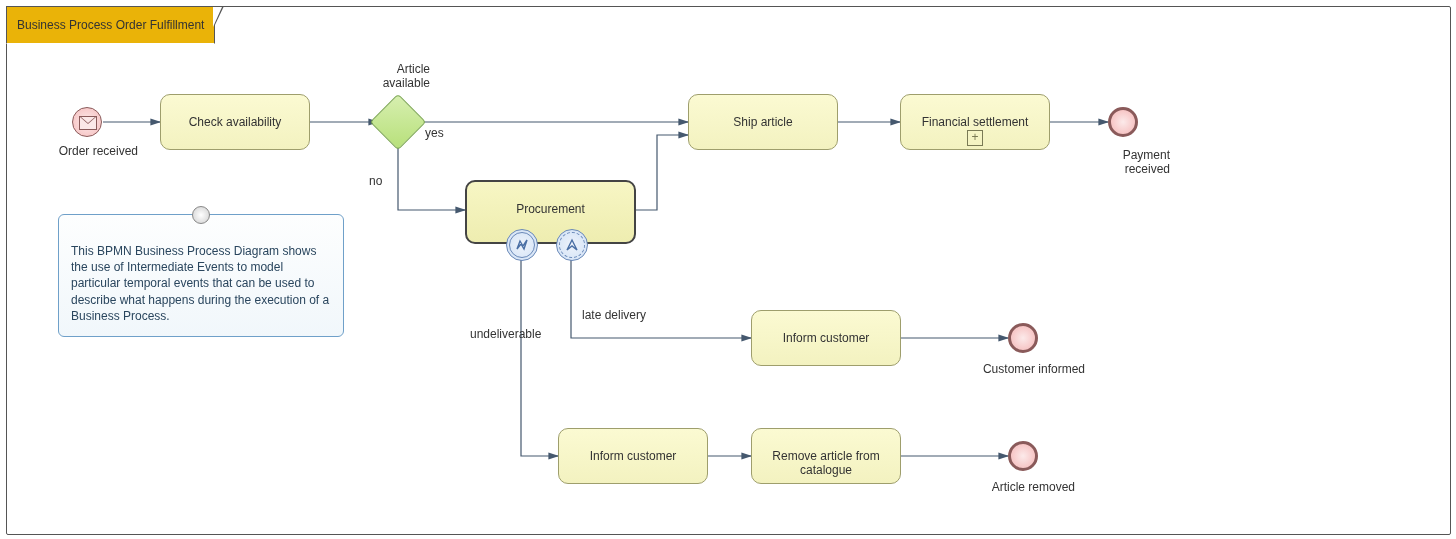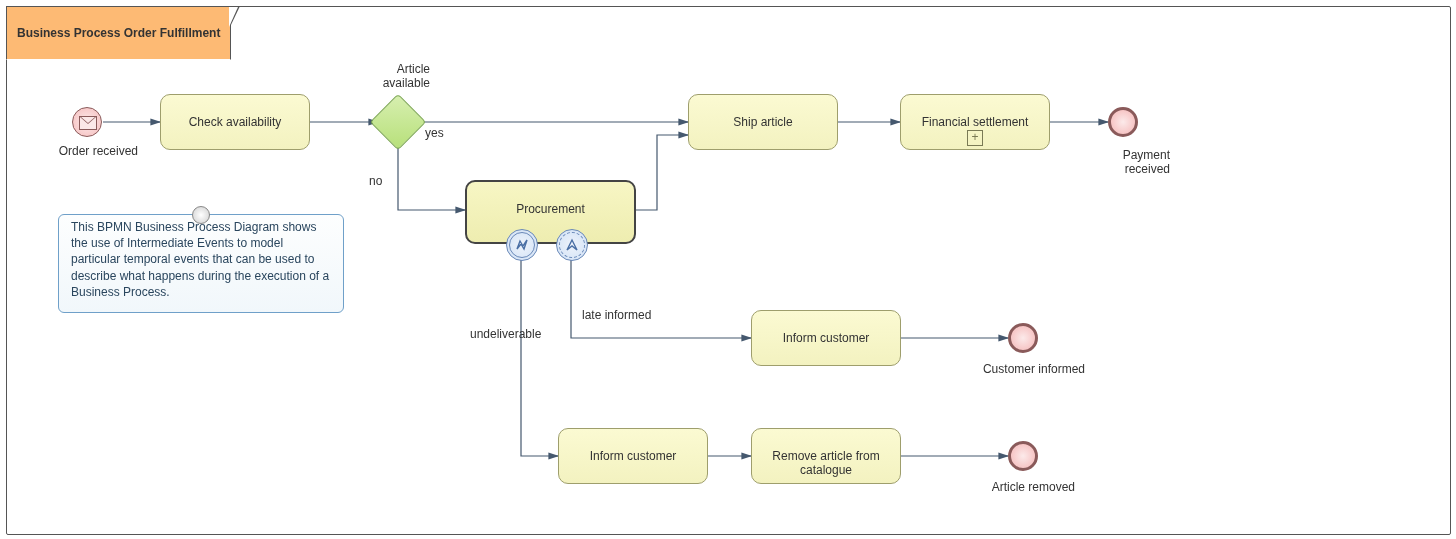--- a/index.html
+++ b/index.html
@@ -1,18 +1,18 @@
 <!DOCTYPE html>
 <html><head>
 <meta charset="utf-8">
 <style>
   html,body{margin:0;padding:0;font-family:"Segoe UI",Tahoma,Arial,sans-serif;font-size:12px;color:#333;background:#fff}
   .canvas{position:relative;width:1456px;height:539px}
   .pool{position:absolute;left:6px;top:6px;width:1443px;height:527px;border:1px solid #555;border-radius:2px;background:#fff}
-  .pool-tab{position:absolute;left:-1px;top:-1px;height:20px;padding:16px 10px;border:1px solid #555;border-bottom:1px solid #fff;background:#fdba74;font-weight:bold;line-height:20px;z-index:5}
+  .pool-tab{position:absolute;left:-1px;top:-1px;height:20px;padding:8px 10px;border:1px solid #555;border-bottom:1px solid #fff;background:#eab308;font-weight:normal;line-height:20px;z-index:5}
   .pool-tab:after{content:"";position:absolute;right:-10px;top:-1px;width:0;height:0;border-bottom:21px solid transparent;border-left:10px solid #555}
   .pool-tab:before{content:"";position:absolute;right:-8px;top:0;width:0;height:0;border-bottom:20px solid transparent;border-left:9px solid #fff;z-index:1}
 
   .node{position:absolute;box-sizing:border-box}
   .task{width:150px;height:56px;border:1px solid #9e9e6c;border-radius:10px;background:linear-gradient(#fbfad2,#f3f2c0);display:flex;align-items:flex-start;justify-content:center;text-align:center;padding:20px}
   .task.sel{border:2px solid #444;background:linear-gradient(#f7f6c4,#eeedb0)}
   .task .plus{position:absolute;bottom:3px;left:50%;transform:translateX(-50%);width:14px;height:14px;border:1px solid #7a7a55;font-size:12px;line-height:12px;text-align:center;color:#7a7a55}
 
   .start-evt,.end-evt{width:30px;height:30px;border-radius:50%}
   .start-evt{background:radial-gradient(#fceaea,#f5bcbc);border:1.5px solid #8a5a5a}
@@ -23,21 +23,21 @@
 
   .gateway{width:40px;height:40px;transform:rotate(45deg);background:linear-gradient(135deg,#d7efb0,#b7e07a);border:1px solid #7aa64e;border-radius:4px}
 
   .b-evt{width:30px;height:30px;border-radius:50%;background:radial-gradient(#eef3fb,#cfe0f5);border:1px solid #6a89b8;position:absolute;display:flex;align-items:center;justify-content:center;color:#4a6fa5;font-size:16px}
   .b-evt.inner:before,.b-evt.inner:after{content:"";position:absolute;border-radius:50%}
   .b-evt.inner:before{left:2px;top:2px;right:2px;bottom:2px;border:1px solid #6a89b8}
   .b-evt.nonint:before{border:1px dashed #6a89b8}
 
   .lbl{position:absolute;white-space:pre;text-align:right}
 
-  .note{position:absolute;width:260px;border:1px solid #6fa0c9;border-radius:6px;background:linear-gradient(#fdfefe,#f1f7fb);padding:4px 12px 12px;color:#2a465e;line-height:1.35}
+  .note{position:absolute;width:260px;border:1px solid #6fa0c9;border-radius:6px;background:linear-gradient(#fdfefe,#f1f7fb);padding:28px 12px 12px;color:#2a465e;line-height:1.35}
   .note-pin{position:absolute;top:-9px;left:50%;transform:translateX(-50%);width:16px;height:16px;border-radius:50%;background:radial-gradient(#fff,#cfcfcf);border:1px solid #888}
 
   svg.edges{position:absolute;left:0;top:0;width:1456px;height:539px;pointer-events:none}
 </style>
 </head>
 <body>
 
 <div class="canvas">
   <div class="pool">
     <div class="pool-tab">Business Process Order Fulfillment</div>
@@ -100,21 +100,21 @@
     <svg width="16" height="16" viewBox="0 0 16 16">
         <path d="M3,12 L6,4 L9,9 L13,3 L10,12 L7,7 z" fill="none" stroke="#4a6fa5" stroke-width="1.4"></path>
       </svg>
   </div>
   <div class="b-evt inner nonint" style="left:556px;top:229px">
     <svg width="14" height="14" viewBox="0 0 14 14">
         <path d="M7,2 L12,12 L7,8 L2,12 z" fill="none" stroke="#4a6fa5" stroke-width="1.4"></path>
       </svg>
   </div>
   <div class="lbl" style="left:470px;top:327px">undeliverable</div>
-  <div class="lbl" style="left:582px;top:308px">late informed</div>
+  <div class="lbl" style="left:582px;top:308px">late delivery</div>
 
   <div class="node task" style="left:751px;top:310px">
     <span>Inform customer</span>
   </div>
   <div class="node end-evt" style="left:1008px;top:323px"></div>
   <div class="lbl" style="left:965px;top:362px;width:120px">Customer informed</div>
 
   <div class="node task" style="left:558px;top:428px">
     <span>Inform customer</span>
   </div>

